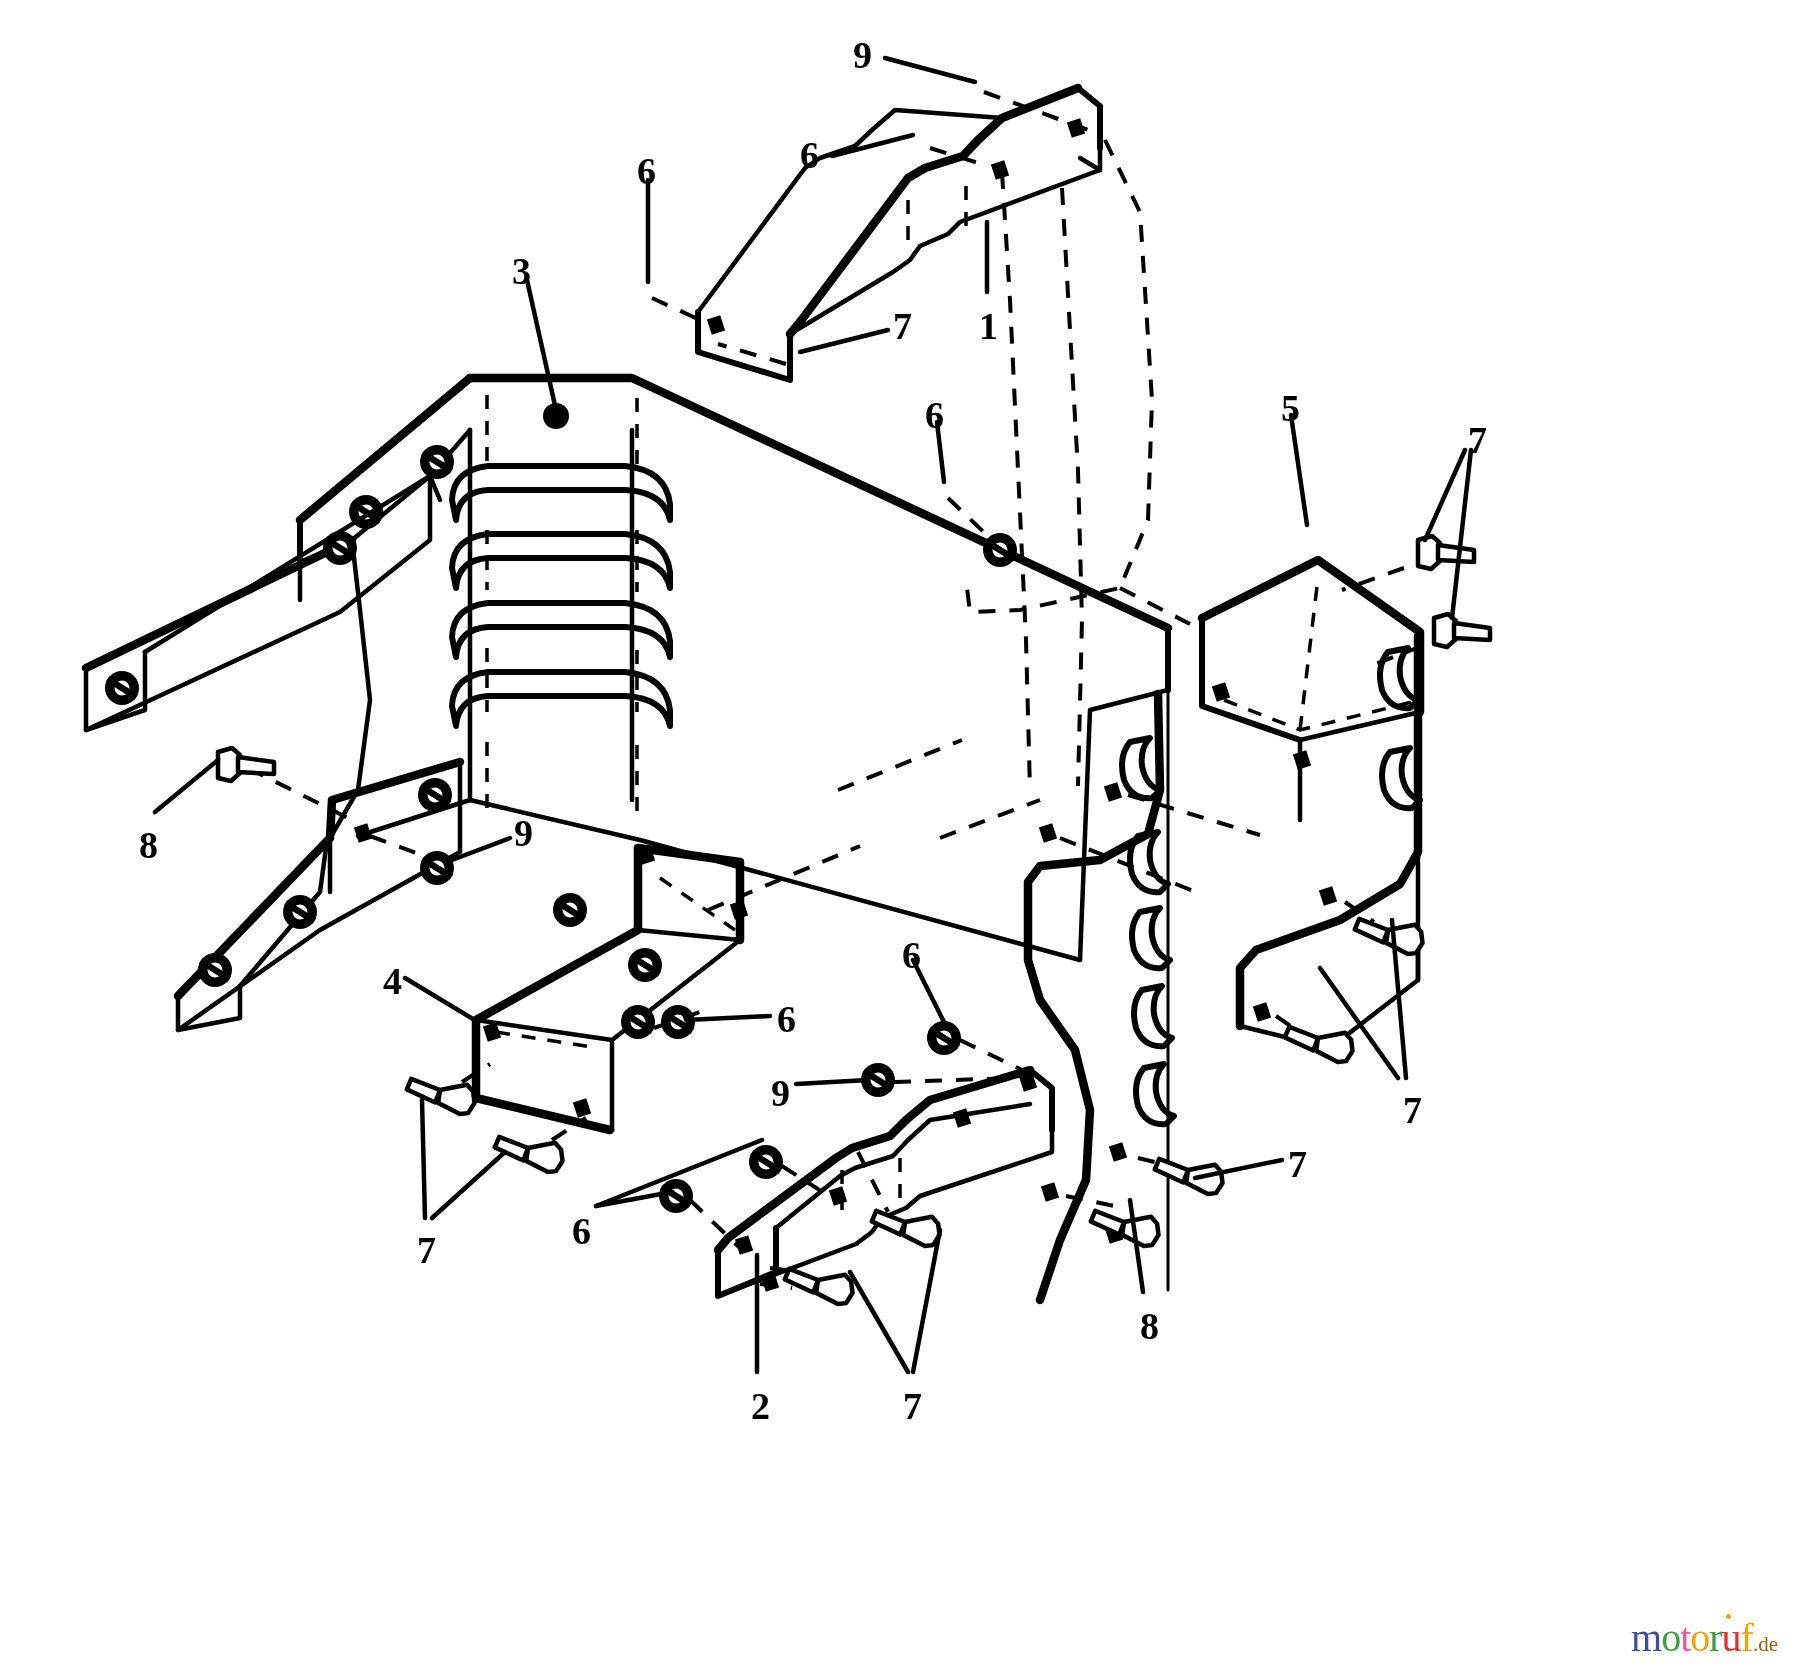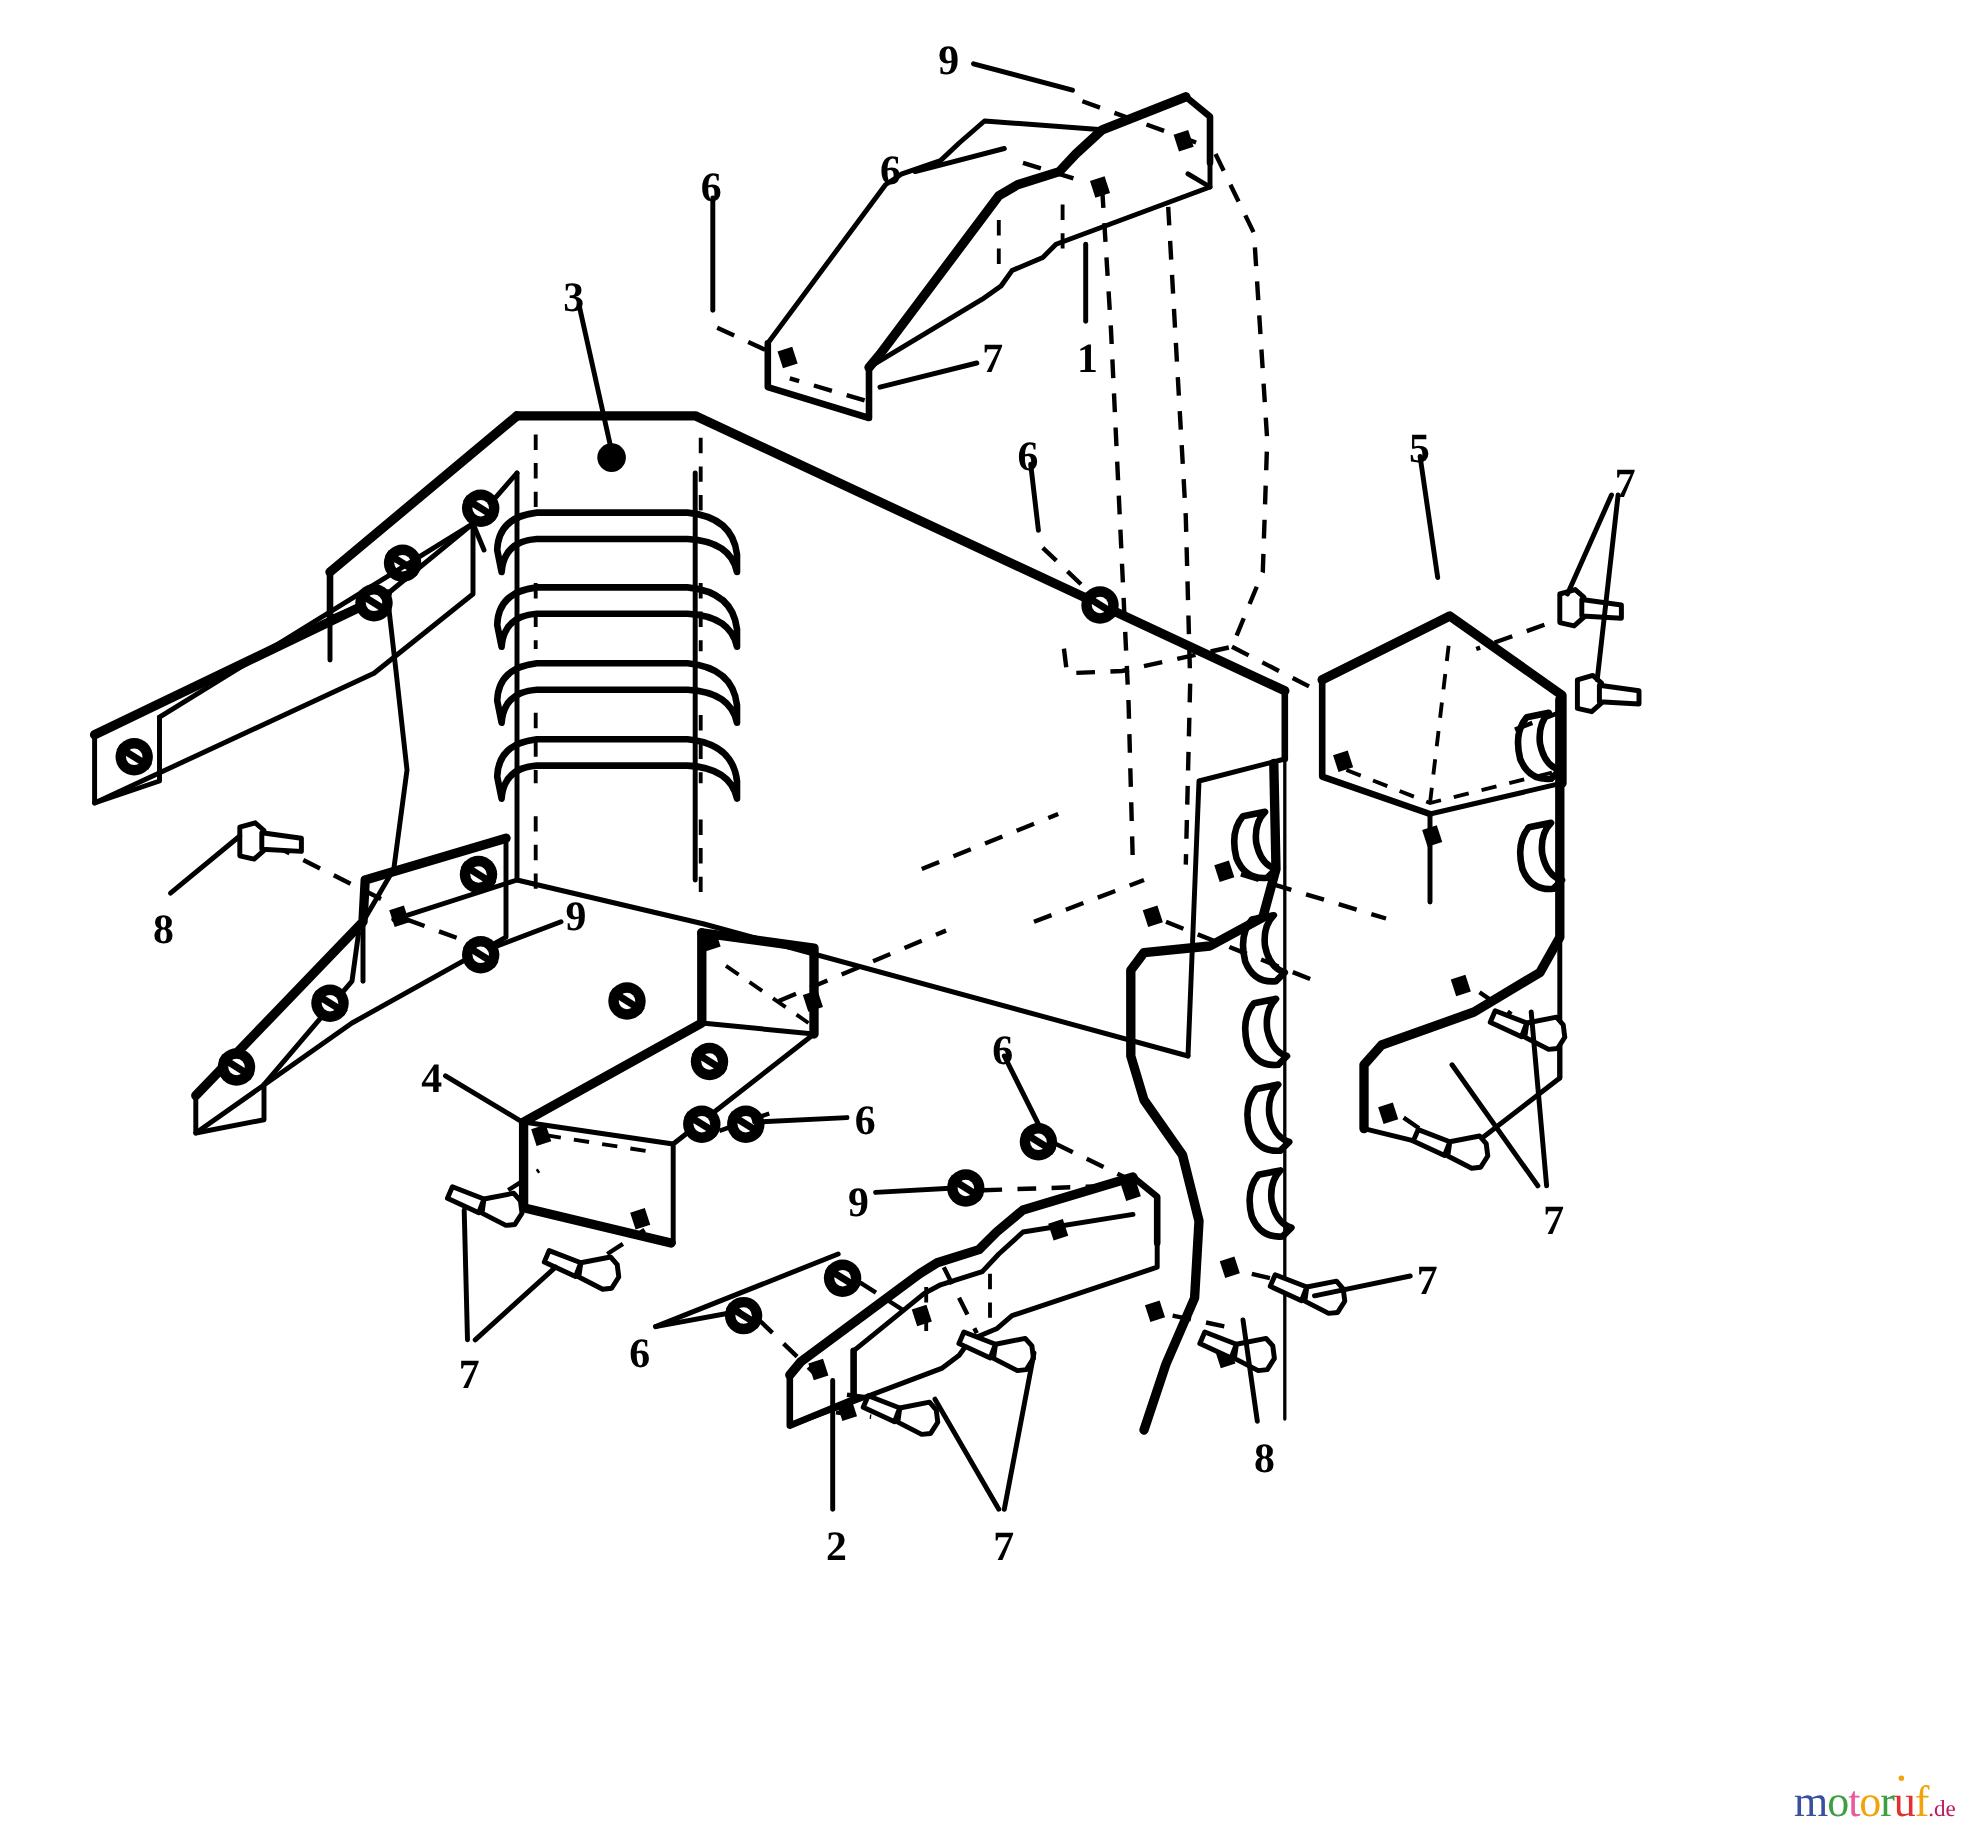--- a/index.html
+++ b/index.html
@@ -42,21 +42,21 @@
     bottom: 14px;
     font-family: "Liberation Serif", "DejaVu Serif", serif;
     font-size: 40px;
     letter-spacing: -1px;
     line-height: 1;
     white-space: nowrap;
   }
   #watermark .wm-l { display: inline; }
   #watermark .wm-tld {
     font-size: 21px;
-    color: #be185d;
+    color: #a16207;
     letter-spacing: 0;
   }
   #watermark .wm-dot {
     position: absolute;
     right: 47px;
     top: -4px;
     width: 5px;
     height: 5px;
     border-radius: 50%;
     background: #f0a30a;

